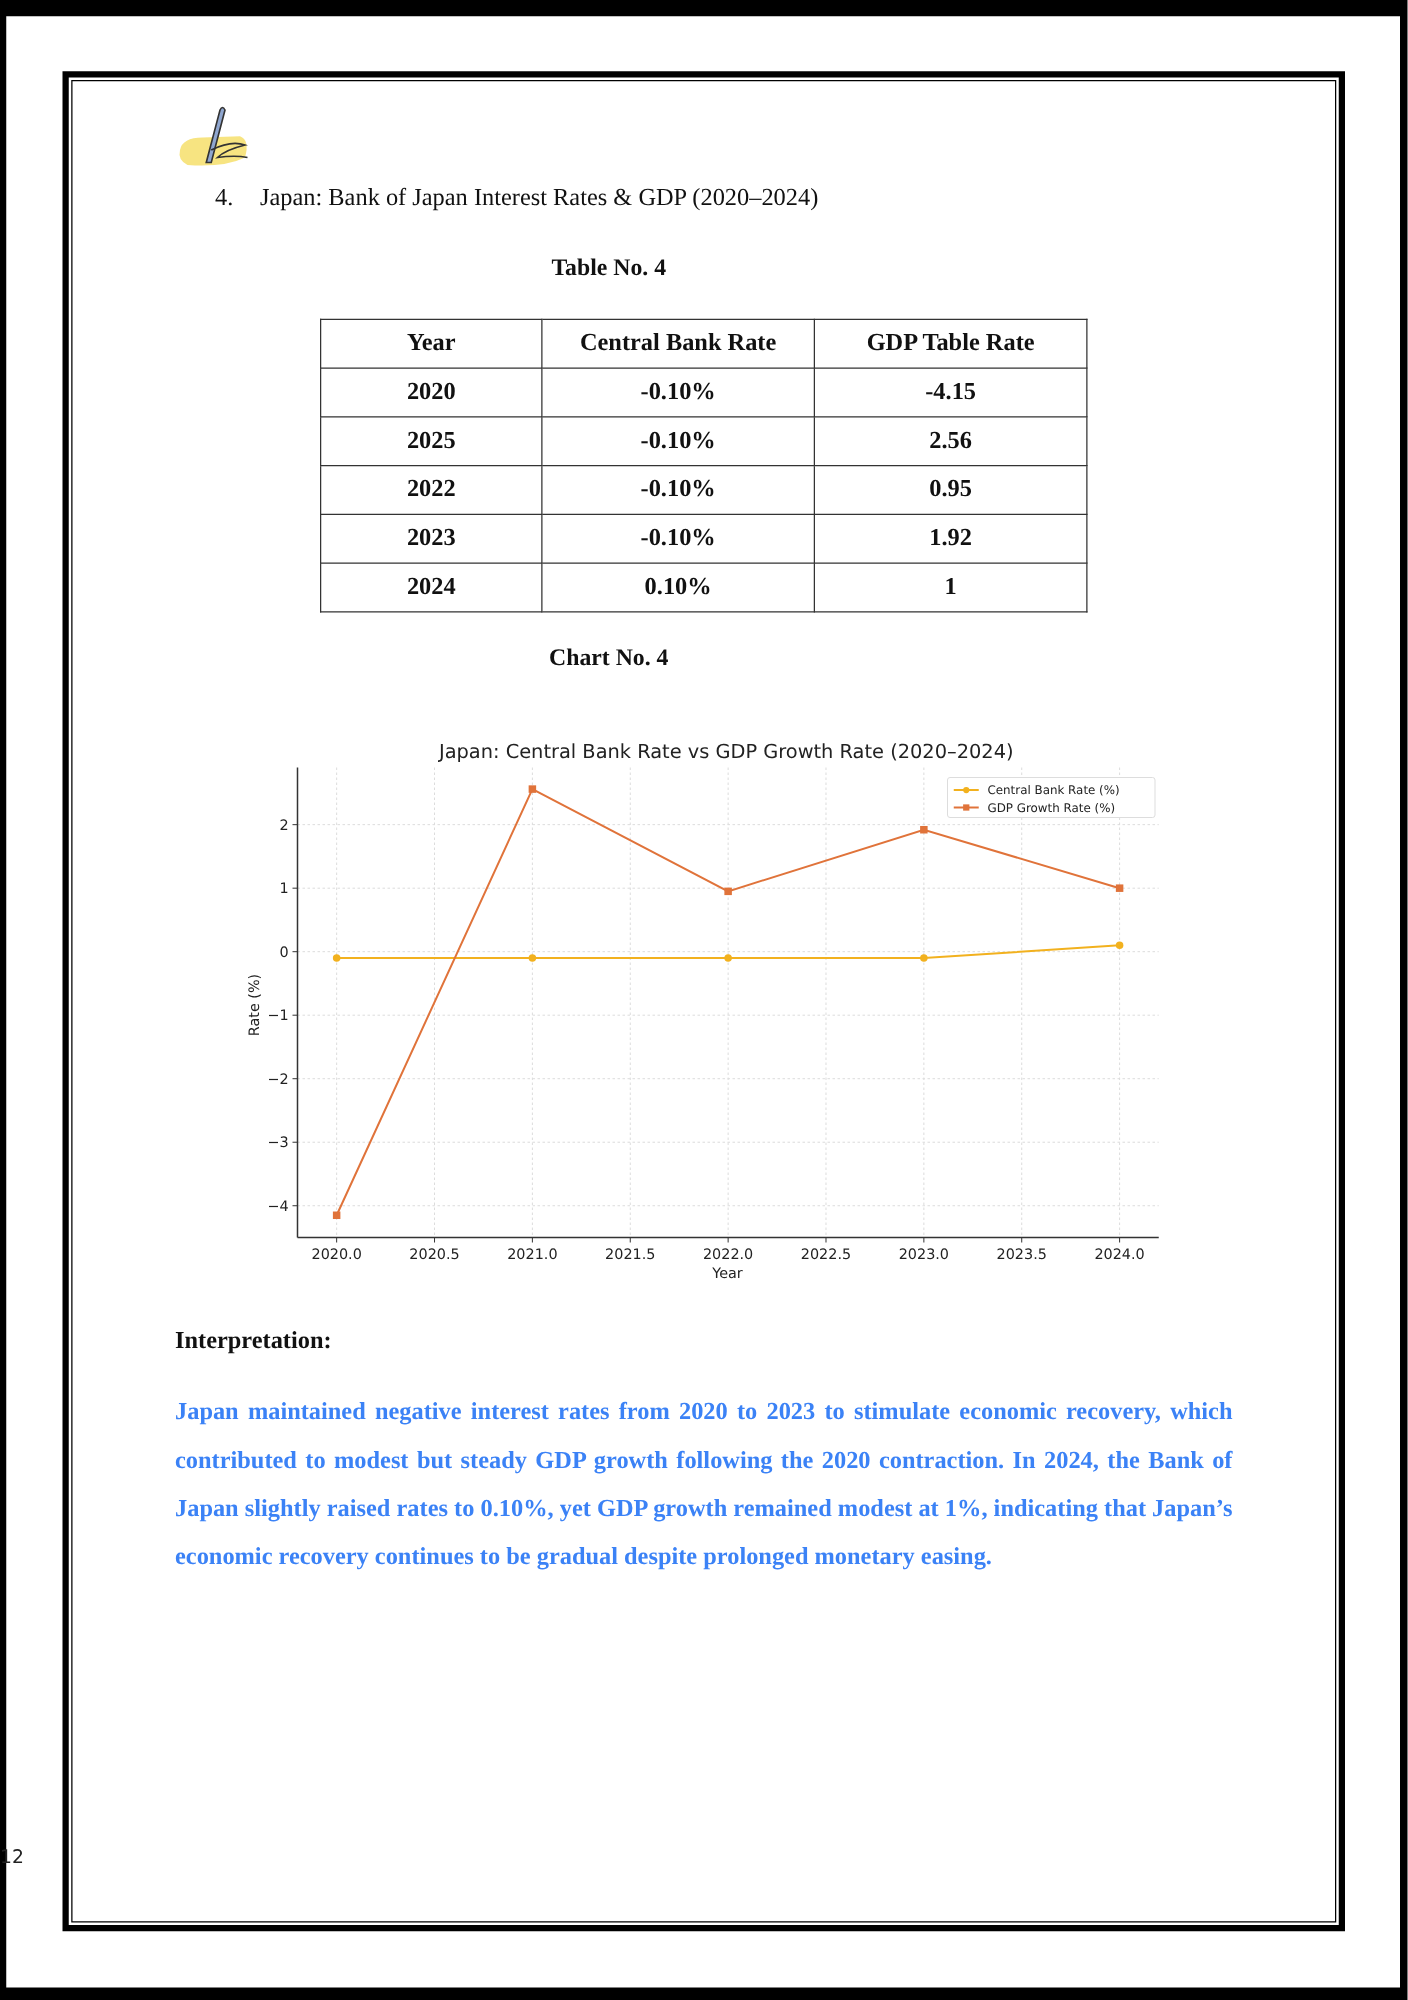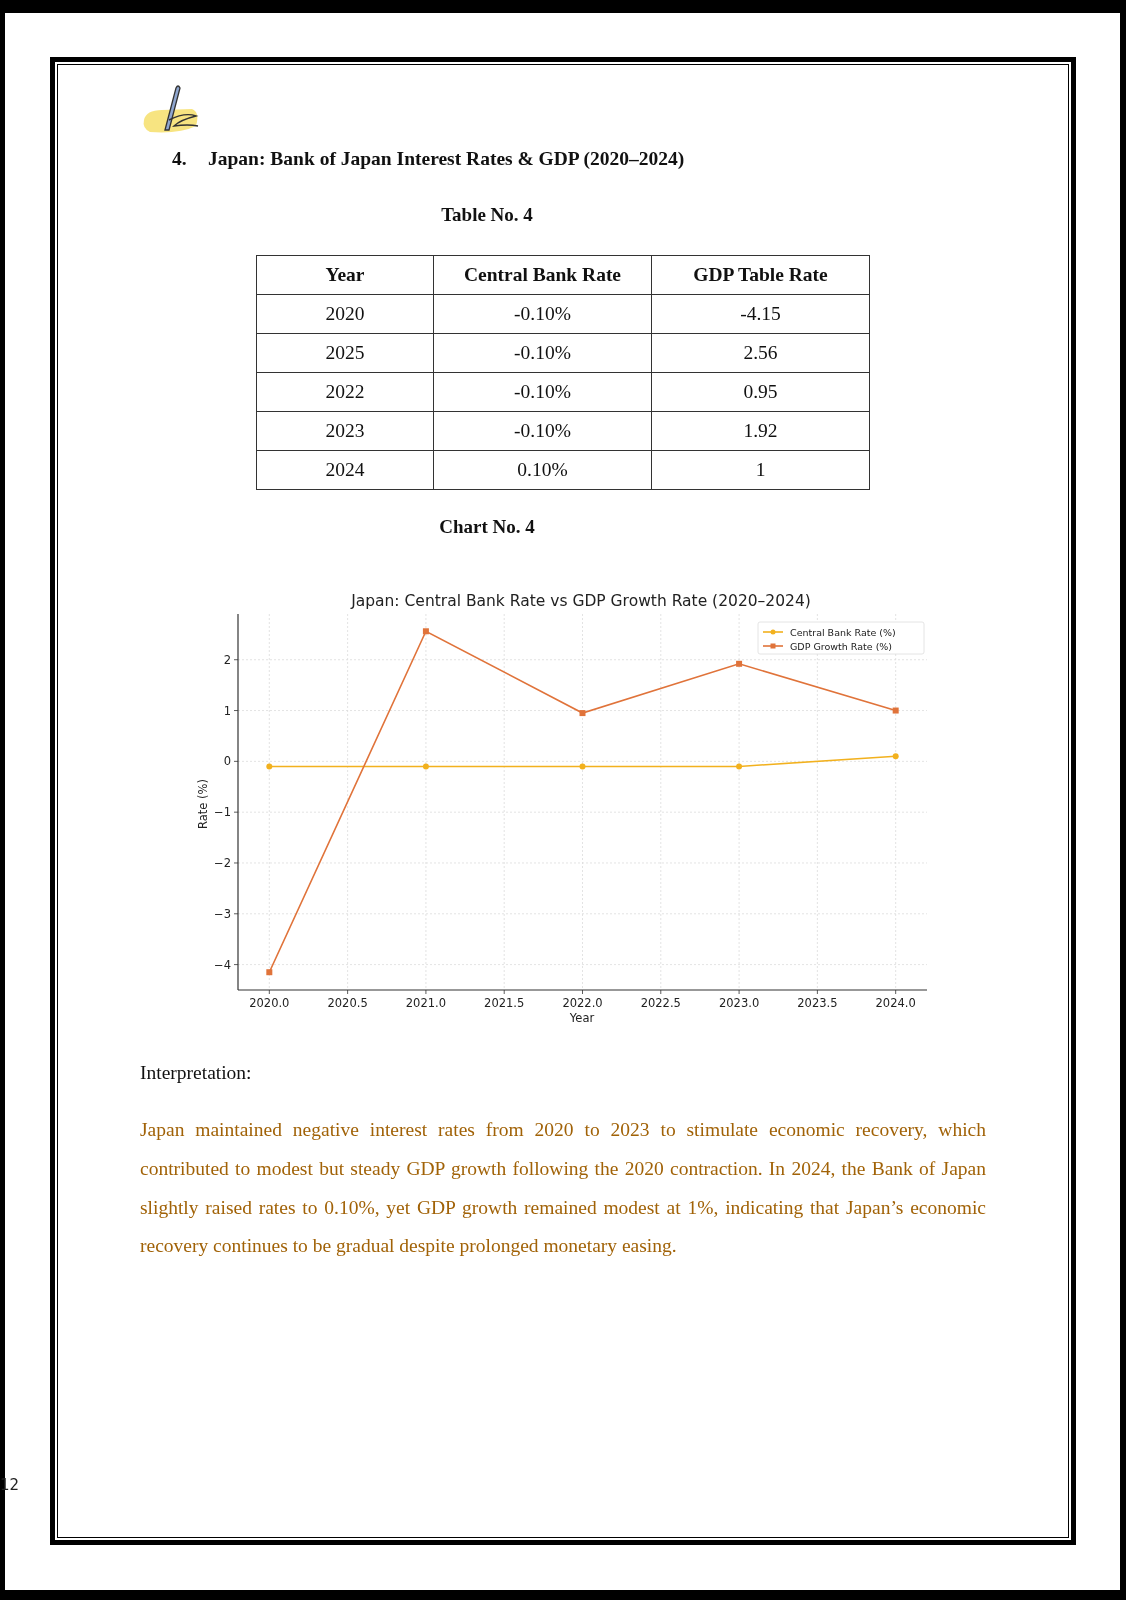--- a/index.html
+++ b/index.html
@@ -1,31 +1,31 @@
 <!DOCTYPE html>
 <html><head>
 <meta charset="utf-8">
 <style>
   html, body { margin:0; padding:0; }
   body { width:1126px; height:1600px; background:#000; position:relative; overflow:hidden; font-family:"Liberation Serif", serif; }
   .screen { position:absolute; left:5px; top:13px; width:1115px; height:1577px; background:#fff; }
   .frame-outer { position:absolute; left:50px; top:57px; width:1026px; height:1488px; box-sizing:border-box; border:5px solid #000; }
   .frame-inner { position:absolute; left:2px; top:2px; right:2px; bottom:2px; border:1px solid #000; }
   .logo { position:absolute; left:140px; top:82px; width:70px; height:60px; }
-  .heading { position:absolute; left:172px; top:148px; font-size:19.5px; font-weight:bold; color:#111; white-space:nowrap; }
+  .heading { position:absolute; left:172px; top:148px; font-size:19.5px; font-weight:normal; color:#111; white-space:nowrap; }
   .heading .num { display:inline-block; width:36px; }
   .caption { position:absolute; width:974px; left:0; text-align:center; font-size:19px; font-weight:bold; color:#111; }
   table.data { position:absolute; left:256px; top:255px; border-collapse:collapse; font-size:19.5px; color:#111; }
-  table.data th, table.data td { border:1px solid #333; height:38px; padding:0; text-align:center; }
+  table.data th, table.data td { border:1px solid #333; height:38px; padding:0; text-align:center;font-weight:bold; }
   table.data th { font-weight:bold; }
   table.data col.c1 { width:177px; } table.data col.c2 { width:218px; } table.data col.c3 { width:218px; }
   .chart { position:absolute; left:180px; top:585px; }
   .chart text { font-family:"DejaVu Sans", sans-serif; fill:#222; }
-  .interp-title { position:absolute; left:140px; top:1062px; font-size:19.5px; font-weight:normal; color:#111; }
-  .interp { position:absolute; left:140px; top:1111px; width:846px; font-size:19.5px; line-height:38.8px; color:#a16207; text-align:justify; }
+  .interp-title { position:absolute; left:140px; top:1062px; font-size:19.5px; font-weight:bold; color:#111; }
+  .interp { position:absolute; left:140px; top:1111px; width:846px; font-size:19.5px; line-height:38.8px; color:#3b82f6; text-align:justify;font-weight:bold; }
   .pagenum { position:absolute; left:0; width:1126px; top:1476px; text-align:left; font-family:"DejaVu Sans", sans-serif; font-size:15px; color:#222; }
 </style>
 </head>
 <body>
 
 <div class="screen"></div>
 <div class="frame-outer">
     <div class="frame-inner"></div>
   </div>
 

